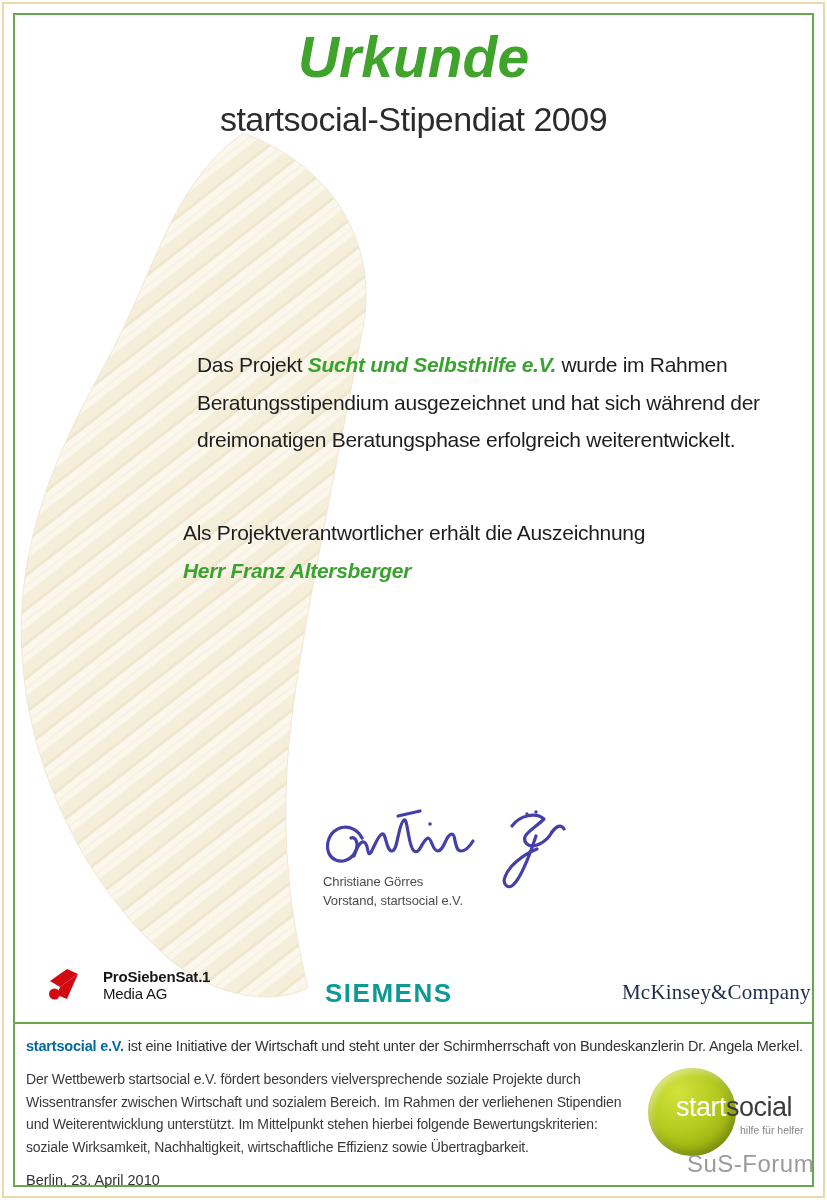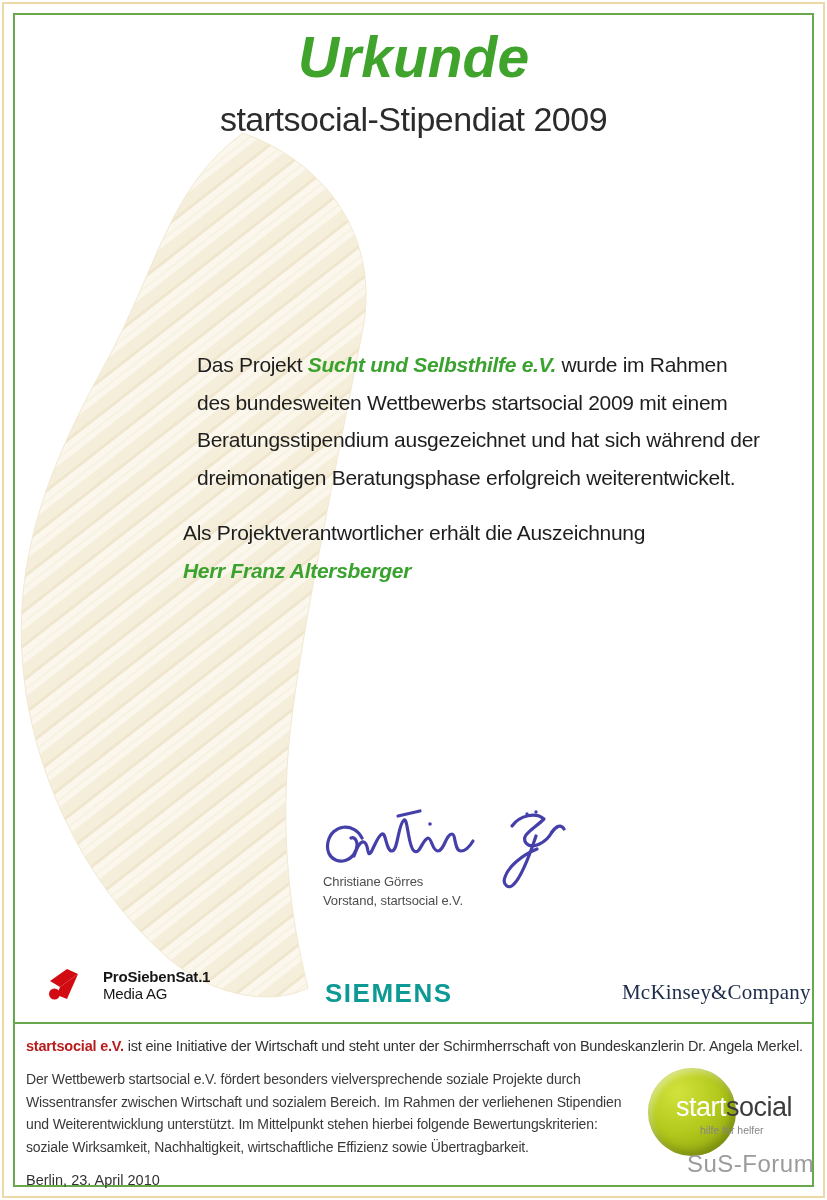--- a/index.html
+++ b/index.html
@@ -67,21 +67,21 @@
     font-size:21px;color:#1c2b49;letter-spacing:0.2px;
   }
   .separator{
     position:absolute;left:14px;top:1022px;width:799px;height:2px;
     background:#68a74b;
   }
   .footer-line1{
     position:absolute;left:26px;top:1038px;
     font-size:14.5px;color:#333;letter-spacing:-0.2px;white-space:nowrap;
   }
-  .footer-line1 .gb{color:#b91c1c;font-weight:bold;}
+  .footer-line1 .gb{color:#0369a1;font-weight:bold;}
   .footer-par{
     position:absolute;left:26px;top:1068px;
     font-size:14px;line-height:22.5px;color:#3a3a3a;
     letter-spacing:-0.15px;white-space:nowrap;z-index:3;
   }
   .date-line{
     position:absolute;left:26px;top:1172px;
     font-size:14.5px;color:#333;
   }
   .ss-circle{
@@ -91,21 +91,21 @@
     box-shadow:inset -3px -5px 9px rgba(70,80,10,.35), inset 3px 4px 6px rgba(255,255,255,.45);
     z-index:1;
   }
   .ss-wordmark{
     position:absolute;left:676px;top:1092px;z-index:2;
     font-size:27px;letter-spacing:-0.5px;white-space:nowrap;
   }
   .ss-start{color:#ffffff;}
   .ss-social{color:#3c3c3c;}
   .ss-tagline{
-    position:absolute;left:700px;top:1124px;width:60px;z-index:2;
+    position:absolute;left:740px;top:1124px;width:60px;z-index:2;
     font-size:10.5px;color:#858585;text-align:left;white-space:nowrap;
   }
   .ss-forum{
     position:absolute;left:687px;top:1150px;z-index:2;
     font-size:24px;color:#9b9b9b;letter-spacing:0.5px;white-space:nowrap;
   }
 </style>
 </head>
 <body>
 
@@ -124,21 +124,20 @@
   </svg>
 
   <div class="outer-frame"></div>
   <div class="green-frame"></div>
 
   <div class="title">Urkunde</div>
   <div class="subtitle">startsocial-Stipendiat 2009</div>
 
   <div class="bodyblock">
     <div><span>Das Projekt </span><span class="green-ital">Sucht und Selbsthilfe e.V.</span><span> wurde im Rahmen</span></div>
-    <div>des bundesweiten Wettbewerbs startsocial 2009 mit einem</div>
     <div>Beratungsstipendium ausgezeichnet und hat sich während der</div>
     <div>dreimonatigen Beratungsphase erfolgreich weiterentwickelt.</div>
   </div>
 
   <div class="awardblock">
     <div>Als Projektverantwortlicher erhält die Auszeichnung</div>
     <div class="recipient">Herr Franz Altersberger</div>
   </div>
 
   <svg class="signature-svg" width="255" height="100" viewBox="318 793 255 100" xmlns="http://www.w3.org/2000/svg" aria-hidden="true">

